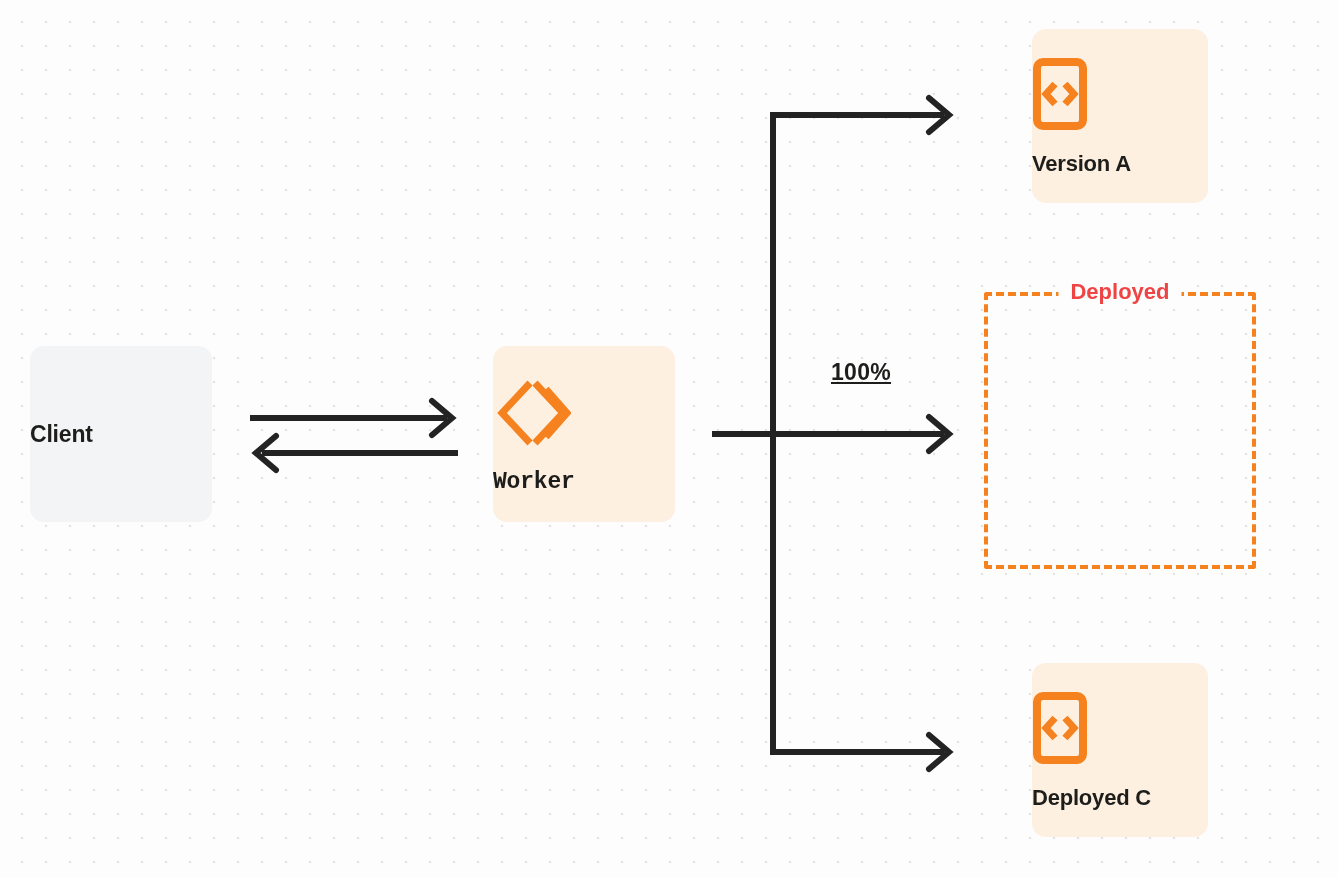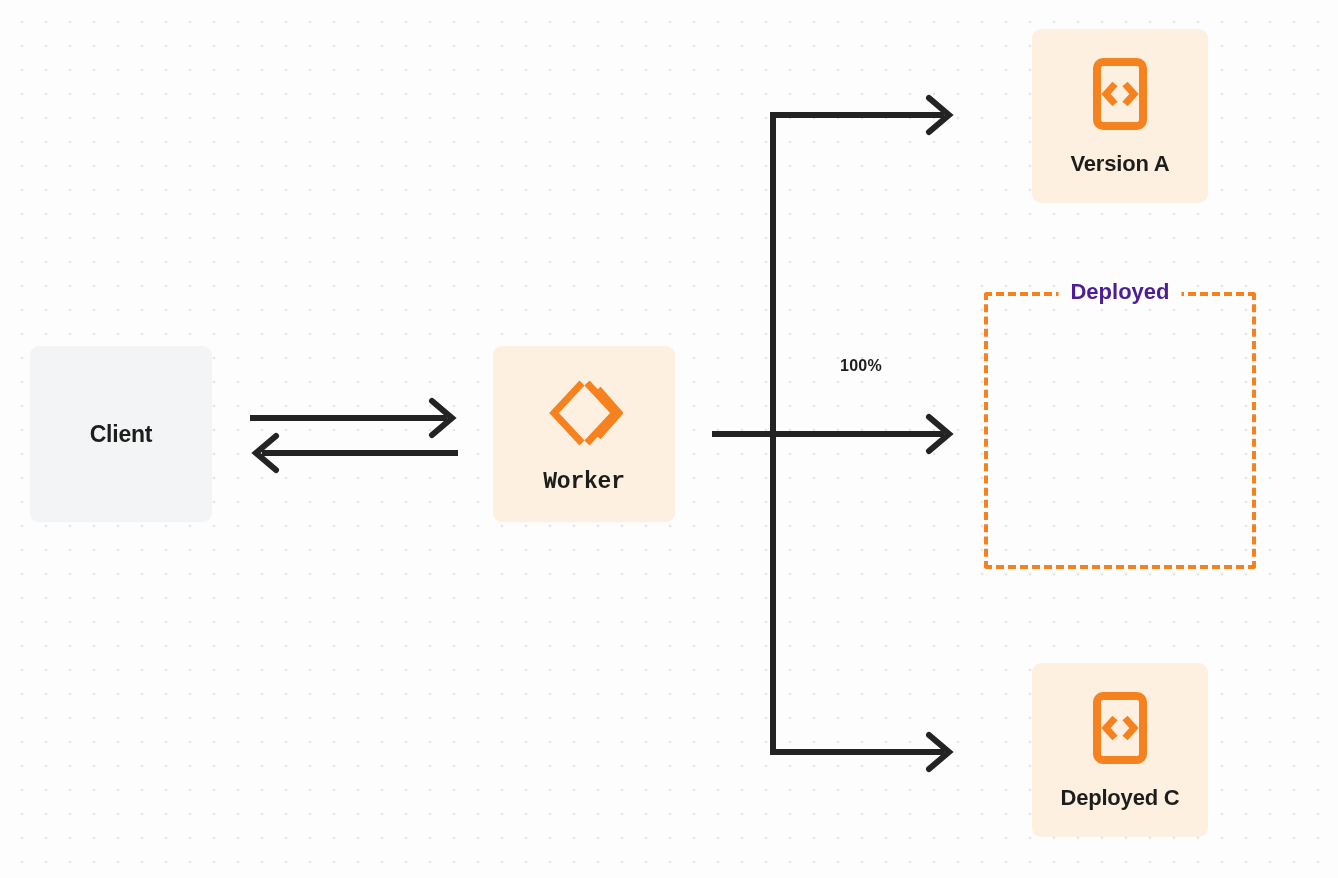--- a/index.html
+++ b/index.html
@@ -32,23 +32,22 @@
     height: 878px;
     pointer-events: none;
   }
 
   
   .node {
     position: absolute;
     box-sizing: border-box;
     display: flex;
     flex-direction: column;
-    align-items: center;
     justify-content: center;
-    border-radius: 9px;
+    border-radius: 14px;
   }
 
   .node-client {
     left: 30px;
     top: 346px;
     width: 182px;
     height: 176px;
     background-color: #f3f4f5;
   }
 
@@ -105,39 +104,40 @@
     border-radius: 3px;
   }
 
   .deployed-label {
     position: absolute;
     left: 50%;
     top: -4px;
     transform: translate(-50%, -52%);
     padding: 0 12px;
     background-color: #fdfdfd;
-    color: #4c1d95;
+    color: #ef4444;
     font-size: 22px;
     font-weight: bold;
     line-height: 1;
     white-space: nowrap;
   }
 
   
   .traffic-label {
     position: absolute;
     left: 781px;
     top: 350px;
     width: 160px;
     text-align: center;
     color: #1d1d1b;
-    font-size: 16px;
+    font-size: 23px;
     font-weight: bold;
     line-height: 1.95;
     letter-spacing: 0.3px;
+    text-decoration: underline;
   }
 </style>
 </head>
 <body>
 
 <div id="canvas">
 
   <svg class="svg-layer" viewBox="0 0 1338 878" width="1338" height="878">
 
     <g>

